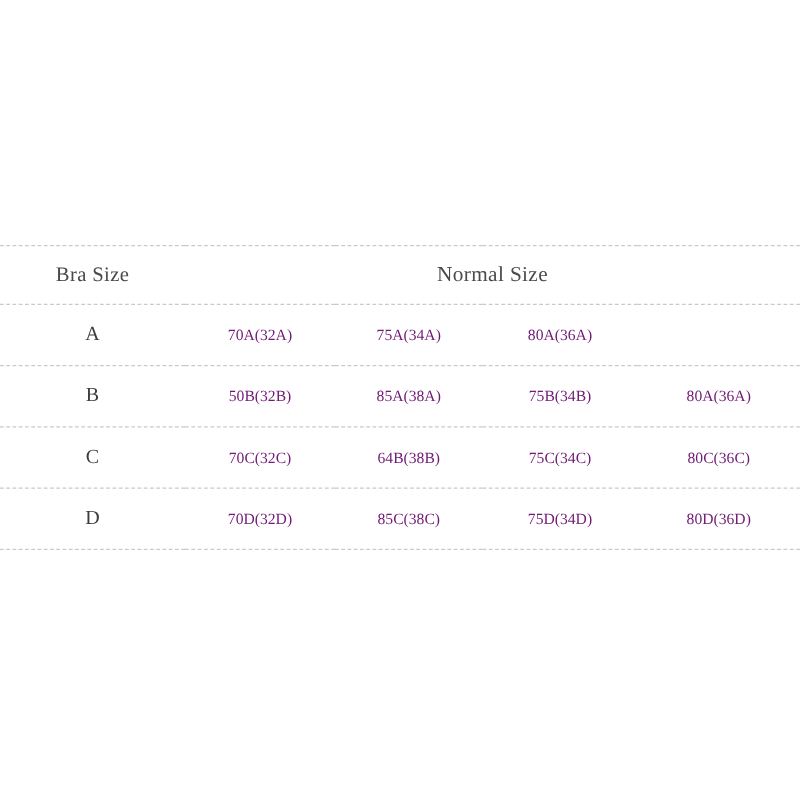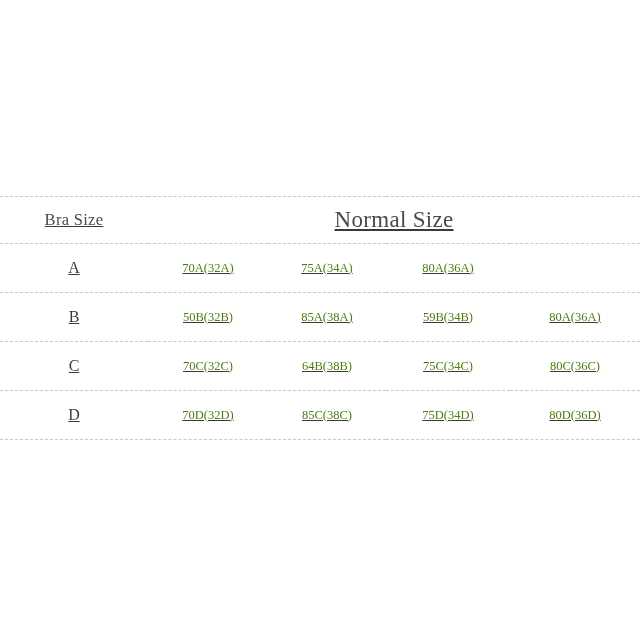--- a/index.html
+++ b/index.html
@@ -20,21 +20,20 @@
     width: 640px;
     height: 640px;
     background: #ffffff;
   }
 
   #table-wrap {
     position: absolute;
     left: 0;
     top: 196px;
     width: 584px;
-    text-decoration: underline;
   }
 
   table.size-table {
     width: 640px;
     border-collapse: collapse;
     table-layout: fixed;
   }
 
   table.size-table tr {
     border-top: 1px dashed #c9c9c9;
@@ -52,38 +51,38 @@
   }
 
   
   td.col-label, th.col-label {
     width: 148px;
     border-right: 1px dashed #c9c9c9;
   }
 
   thead th {
     height: 46px;
-    font-size: 23px;
+    font-size: 17px;
     letter-spacing: 0.3px;
     color: #3d3d3d;
   }
 
   thead th.col-label {
     font-size: 16.5px;
   }
 
   tbody td.col-label {
     height: 48px;
     font-size: 16px;
     color: #3d3d3d;
   }
 
   tbody td.val {
     font-size: 12.5px;
-    color: #4d7c0f;
+    color: #701a75;
     font-family: "Liberation Serif", serif;
   }
 
   
   col.c1 { width: 148px; }
   col.c2 { width: 120px; }
   col.c3 { width: 118px; }
   col.c4 { width: 124px; }
   col.c5 { width: 130px; }
 
@@ -115,21 +114,21 @@
           <td class="col-label">A</td>
           <td class="val">70A(32A)</td>
           <td class="val">75A(34A)</td>
           <td class="val">80A(36A)</td>
           <td class="val empty-cell"></td>
         </tr>
         <tr>
           <td class="col-label">B</td>
           <td class="val">50B(32B)</td>
           <td class="val">85A(38A)</td>
-          <td class="val">59B(34B)</td>
+          <td class="val">75B(34B)</td>
           <td class="val">80A(36A)</td>
         </tr>
         <tr>
           <td class="col-label">C</td>
           <td class="val">70C(32C)</td>
           <td class="val">64B(38B)</td>
           <td class="val">75C(34C)</td>
           <td class="val">80C(36C)</td>
         </tr>
         <tr>

